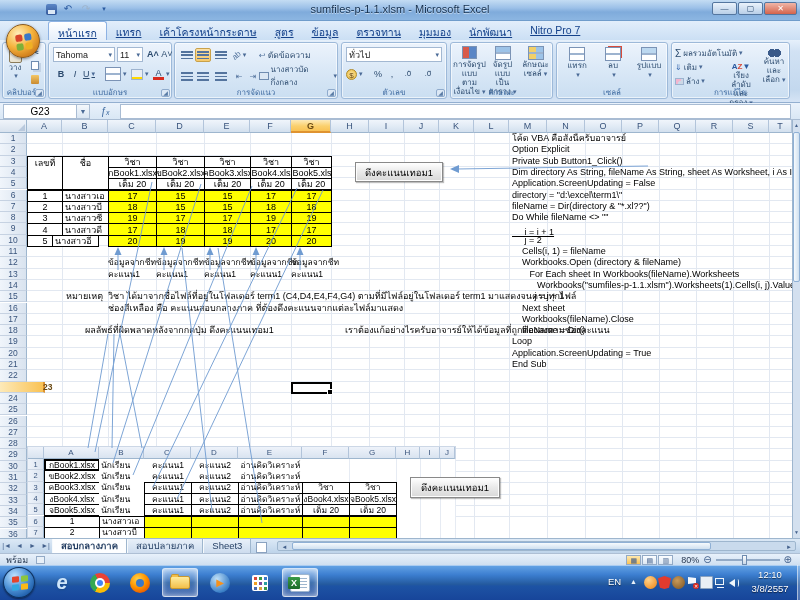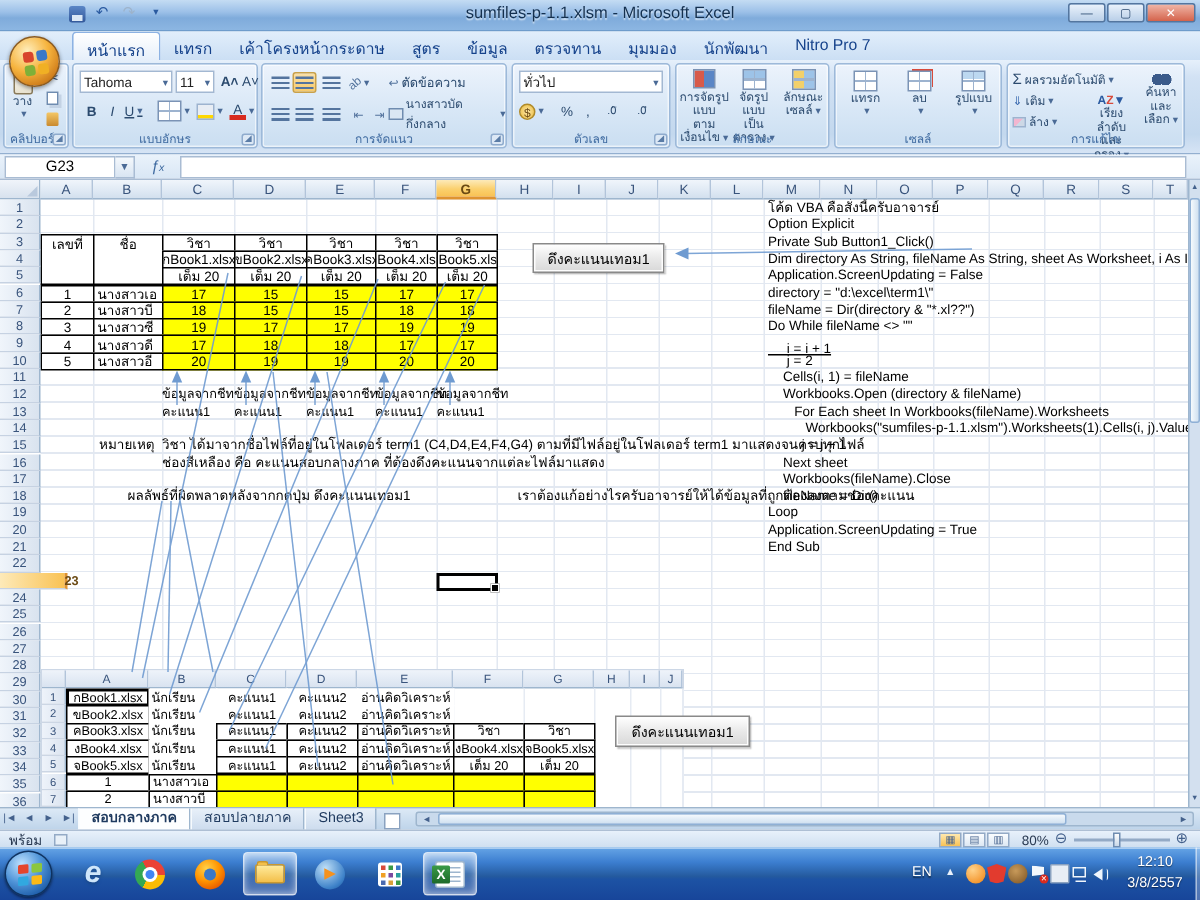--- a/index.html
+++ b/index.html
@@ -20,21 +20,21 @@
   .wbtn.close{width:33px;background:linear-gradient(#f0b6a7,#d4634c);color:#fff;}
 
   
   .tabrow{position:absolute;left:0;top:21px;right:0;height:19px;background:linear-gradient(#e2eefb,#cbdff4);}
   .orb{position:absolute;left:6px;top:3px;width:34px;height:34px;border-radius:50%;z-index:20;
     background:radial-gradient(circle at 35% 28%,#ffeebc,#f6b33d 45%,#d2811d 75%,#9c5a12);
     border:1px solid #8a5a20;box-shadow:0 1px 3px rgba(0,0,0,.45);}
   .orbflower{position:absolute;left:9px;top:9px;width:16px;height:16px;transform:rotate(-8deg);}
   .orbflower i{position:absolute;width:7px;height:7px;border-radius:2px;}
   .rtabs{position:absolute;left:48px;top:0;height:19px;display:flex;}
-  .rtab{padding:3px 9px 0 9px;font-size:10.5px;color:#15428b;height:19px;}
+  .rtab{padding:3px 9px 0 9px;font-size:10.5px;color:#15428b;height:19px;text-decoration:underline;}
   .rtab.active{background:linear-gradient(#ffffff,#e6effa);border:1px solid #8db2e3;border-bottom:none;
     border-radius:3px 3px 0 0;color:#15428b;}
 
   
   .ribbon{position:absolute;left:0;top:40px;right:0;height:63px;
     background:linear-gradient(#e6f0fb,#d2e2f4 18%,#c3d8ee 80%,#d6e4f5);border-bottom:1px solid #93afd0;}
   .rgroup{position:absolute;top:2px;height:57px;border:1px solid #9db9d9;border-radius:3px;
     background:linear-gradient(#ecf3fc,#d8e7f6 55%,#cadeF1);box-shadow:inset 0 0 0 1px rgba(255,255,255,.6);}
   .rgl{position:absolute;bottom:0;left:0;right:0;text-align:center;font-size:8px;color:#3e6aa0;height:10px;line-height:10px;}
   .dlg{position:absolute;right:1px;bottom:1px;width:9px;height:8px;border:1px solid #8fabcd;border-radius:2px;
@@ -433,21 +433,21 @@
         <div class="mcell yl" style="left: 250px; top: 92.1px; width: 42px; height: 12.3px;">19</div>
         <div class="mcell yl" style="left: 291px; top: 92.1px; width: 41px; height: 12.3px;">19</div>
         <div class="mcell" style="left: 27px; top: 103.4px; width: 36px; height: 12.3px;">4</div>
         <div class="mcell nameL" style="left: 62px; top: 103.4px; width: 47px; height: 12.3px;">นางสาวดี</div>
         <div class="mcell yl" style="left: 108px; top: 103.4px; width: 49px; height: 12.3px;">17</div>
         <div class="mcell yl" style="left: 156px; top: 103.4px; width: 49px; height: 12.3px;">18</div>
         <div class="mcell yl" style="left: 204px; top: 103.4px; width: 47px; height: 12.3px;">18</div>
         <div class="mcell yl" style="left: 250px; top: 103.4px; width: 42px; height: 12.3px;">17</div>
         <div class="mcell yl" style="left: 291px; top: 103.4px; width: 41px; height: 12.3px;">17</div>
         <div class="mcell" style="left: 27px; top: 114.7px; width: 36px; height: 12.3px;">5</div>
-        <div class="mcell nameL" style="left: 62px; top: 114.7px; width: 47px; height: 12.3px;">นางสาวอี</div>
+        <div class="mcell nameL" style="left: 52px; top: 114.7px; width: 47px; height: 12.3px;">นางสาวอี</div>
         <div class="mcell yl" style="left: 108px; top: 114.7px; width: 49px; height: 12.3px;">20</div>
         <div class="mcell yl" style="left: 156px; top: 114.7px; width: 49px; height: 12.3px;">19</div>
         <div class="mcell yl" style="left: 204px; top: 114.7px; width: 47px; height: 12.3px;">19</div>
         <div class="mcell yl" style="left: 250px; top: 114.7px; width: 42px; height: 12.3px;">20</div>
         <div class="mcell yl" style="left: 291px; top: 114.7px; width: 41px; height: 12.3px;">20</div>
       </div>
     <div id="annots">
         <div class="annot" style="left: 108px; top: 137.3px; font-size: 8.5px;">ข้อมูลจากชีท</div>
         <div class="annot" style="left: 108px; top: 148.6px; font-size: 8.5px;">คะแนน1</div>
         <div class="annot" style="left: 156px; top: 137.3px; font-size: 8.5px;">ข้อมูลจากชีท</div>

